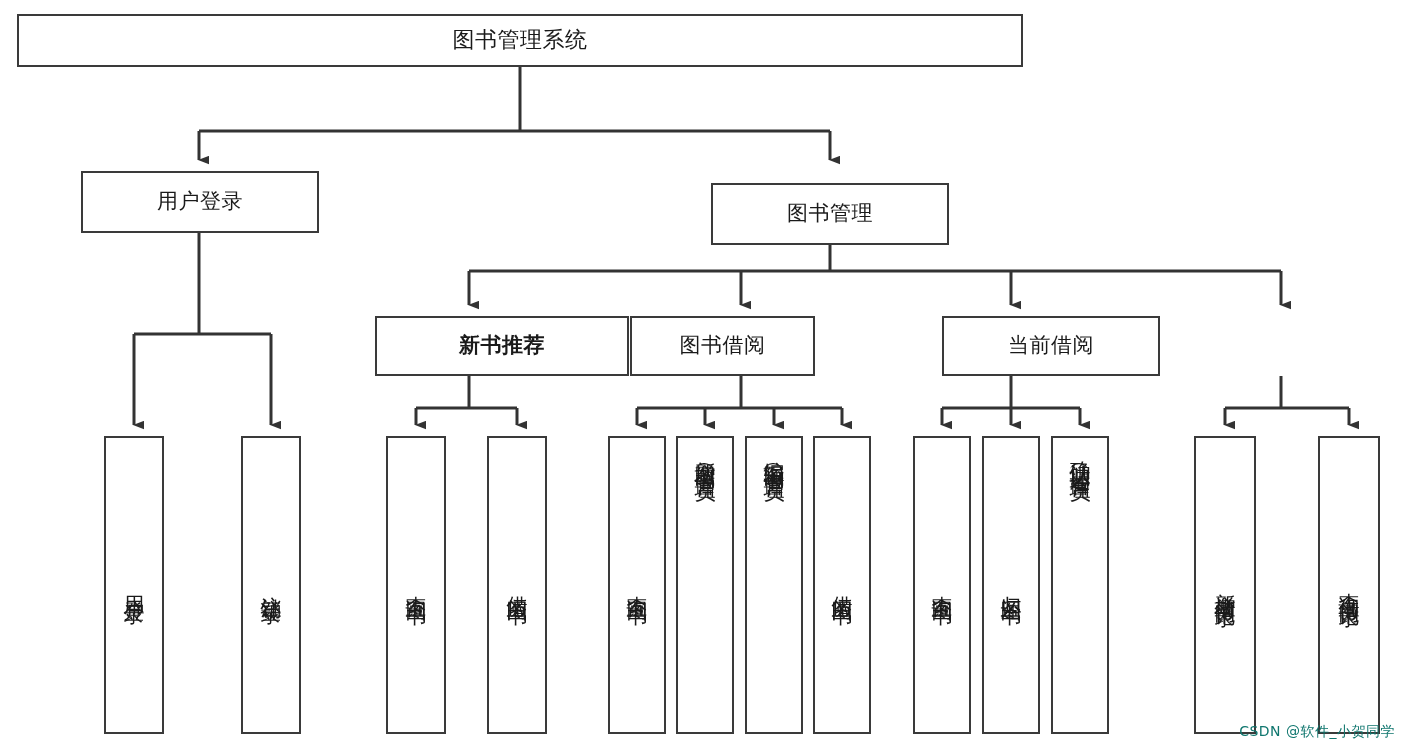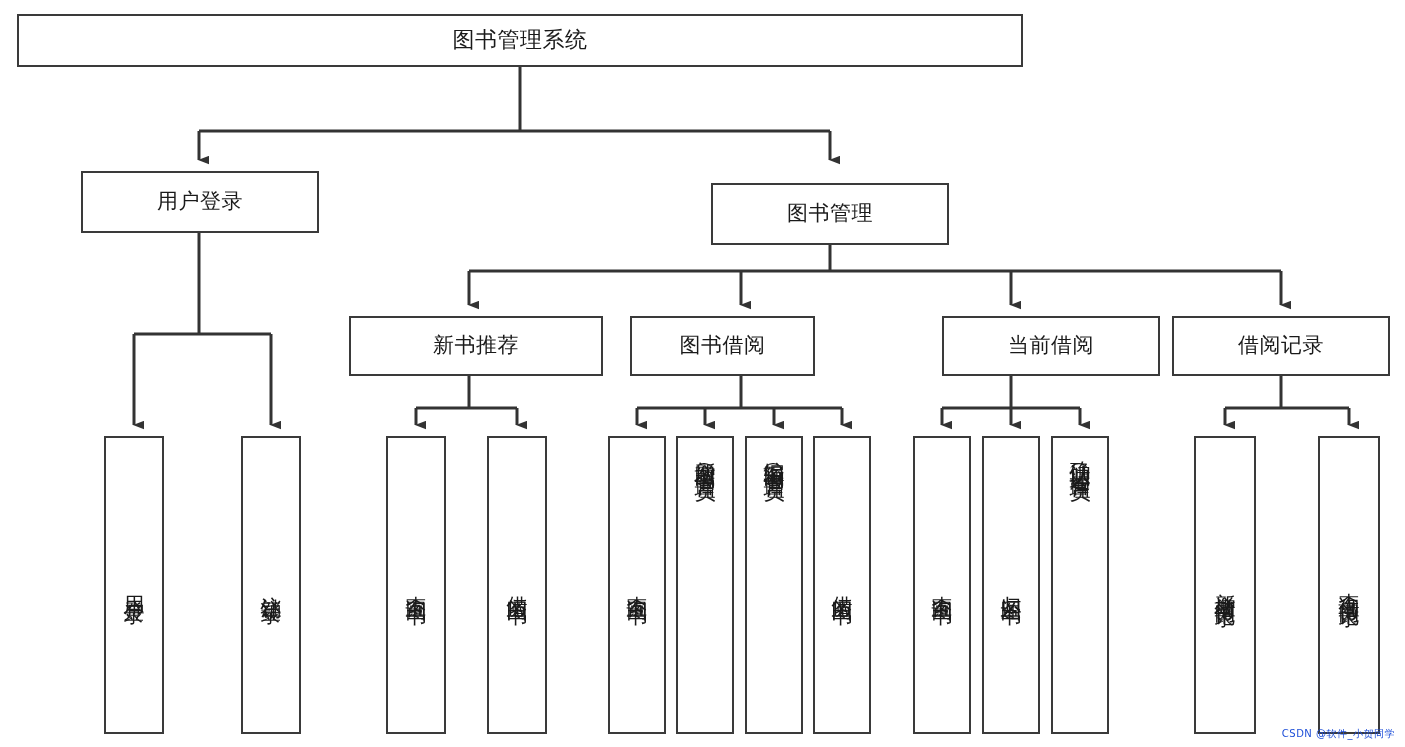--- a/index.html
+++ b/index.html
@@ -67,22 +67,22 @@
     text-orientation: upright;
     font-size: 21px;
     line-height: 1.05;
     letter-spacing: 3px;
     white-space: nowrap;
   }
   #watermark {
     position: absolute;
     right: 10px;
     bottom: 6px;
-    font-size: 10px;
-    color: #1d4ed8;
+    font-size: 14px;
+    color: #0f766e;
     letter-spacing: 0.5px;
     z-index: 5;
     white-space: nowrap;
   }
 </style>
 </head>
 <body>
 
 <div id="diagram-root">
 
@@ -140,32 +140,29 @@
     <span class="node-label">图书管理系统</span>
   </div>
 
   <div class="node h-node" style="left:81px; top:171px; width:238px; height:62px;">
     <span class="node-label">用户登录</span>
   </div>
   <div class="node h-node" style="left:711px; top:171px; width:238px; height:62px;margin-top:12px;">
     <span class="node-label">图书管理</span>
   </div>
 
-  <div class="node h-node" style="left:349px; top:316px; width:254px; height:60px;">
+  <div class="node h-node" style="left:375px; top:316px; width:254px; height:60px;font-weight:bold;">
     <span class="node-label">新书推荐</span>
   </div>
   <div class="node h-node" style="left:630px; top:316px; width:185px; height:60px;">
     <span class="node-label">图书借阅</span>
   </div>
   <div class="node h-node" style="left:902px; top:316px; width:218px; height:60px;margin-left:40px;">
     <span class="node-label">当前借阅</span>
   </div>
-  <div class="node h-node" style="left:1172px; top:316px; width:218px; height:60px;">
-    <span class="node-label">借阅记录</span>
-  </div>
 
   <div class="node v-node centered" style="left:104px; top:436px; width:60px; height:298px;">
     <span class="node-label">用户登录</span>
   </div>
   <div class="node v-node centered" style="left:241px; top:436px; width:60px; height:298px;">
     <span class="node-label">注销登录</span>
   </div>
 
   <div class="node v-node centered" style="left:386px; top:436px; width:60px; height:298px;">
     <span class="node-label">查询图书</span>

